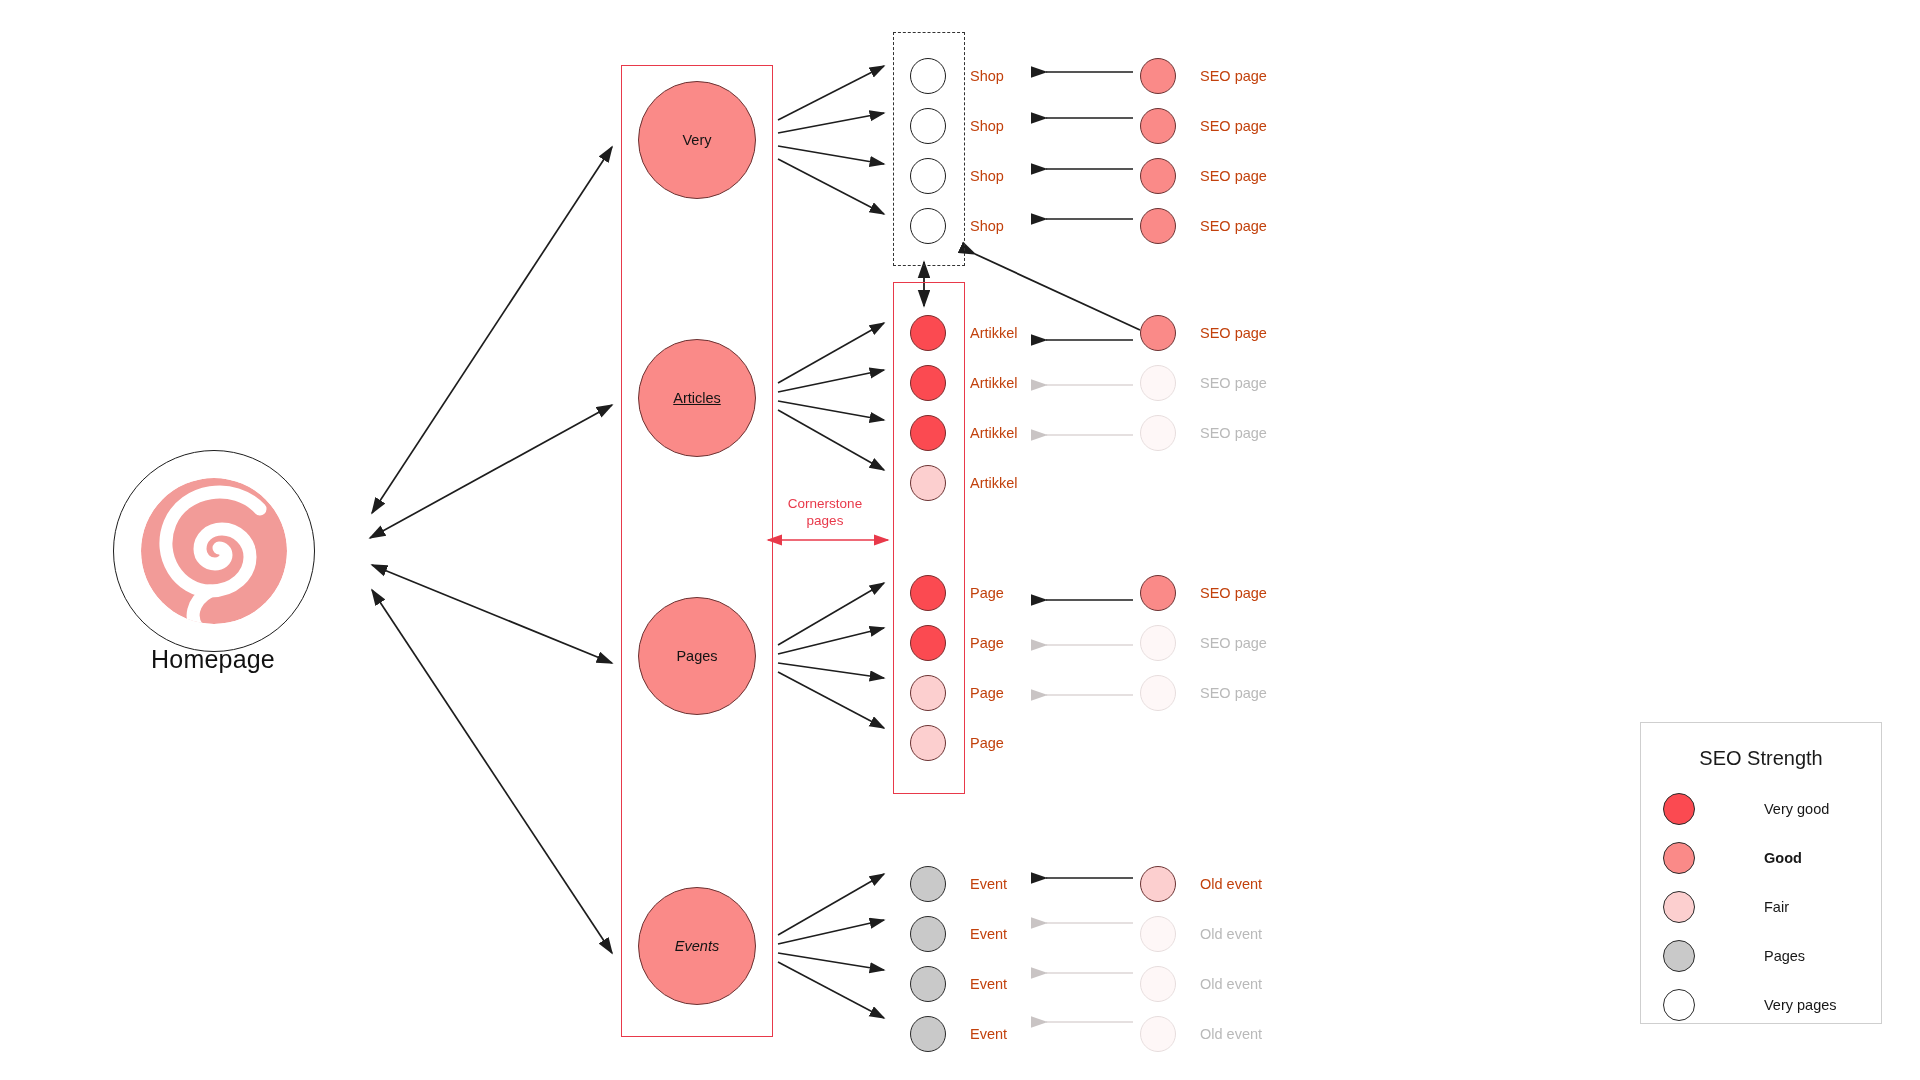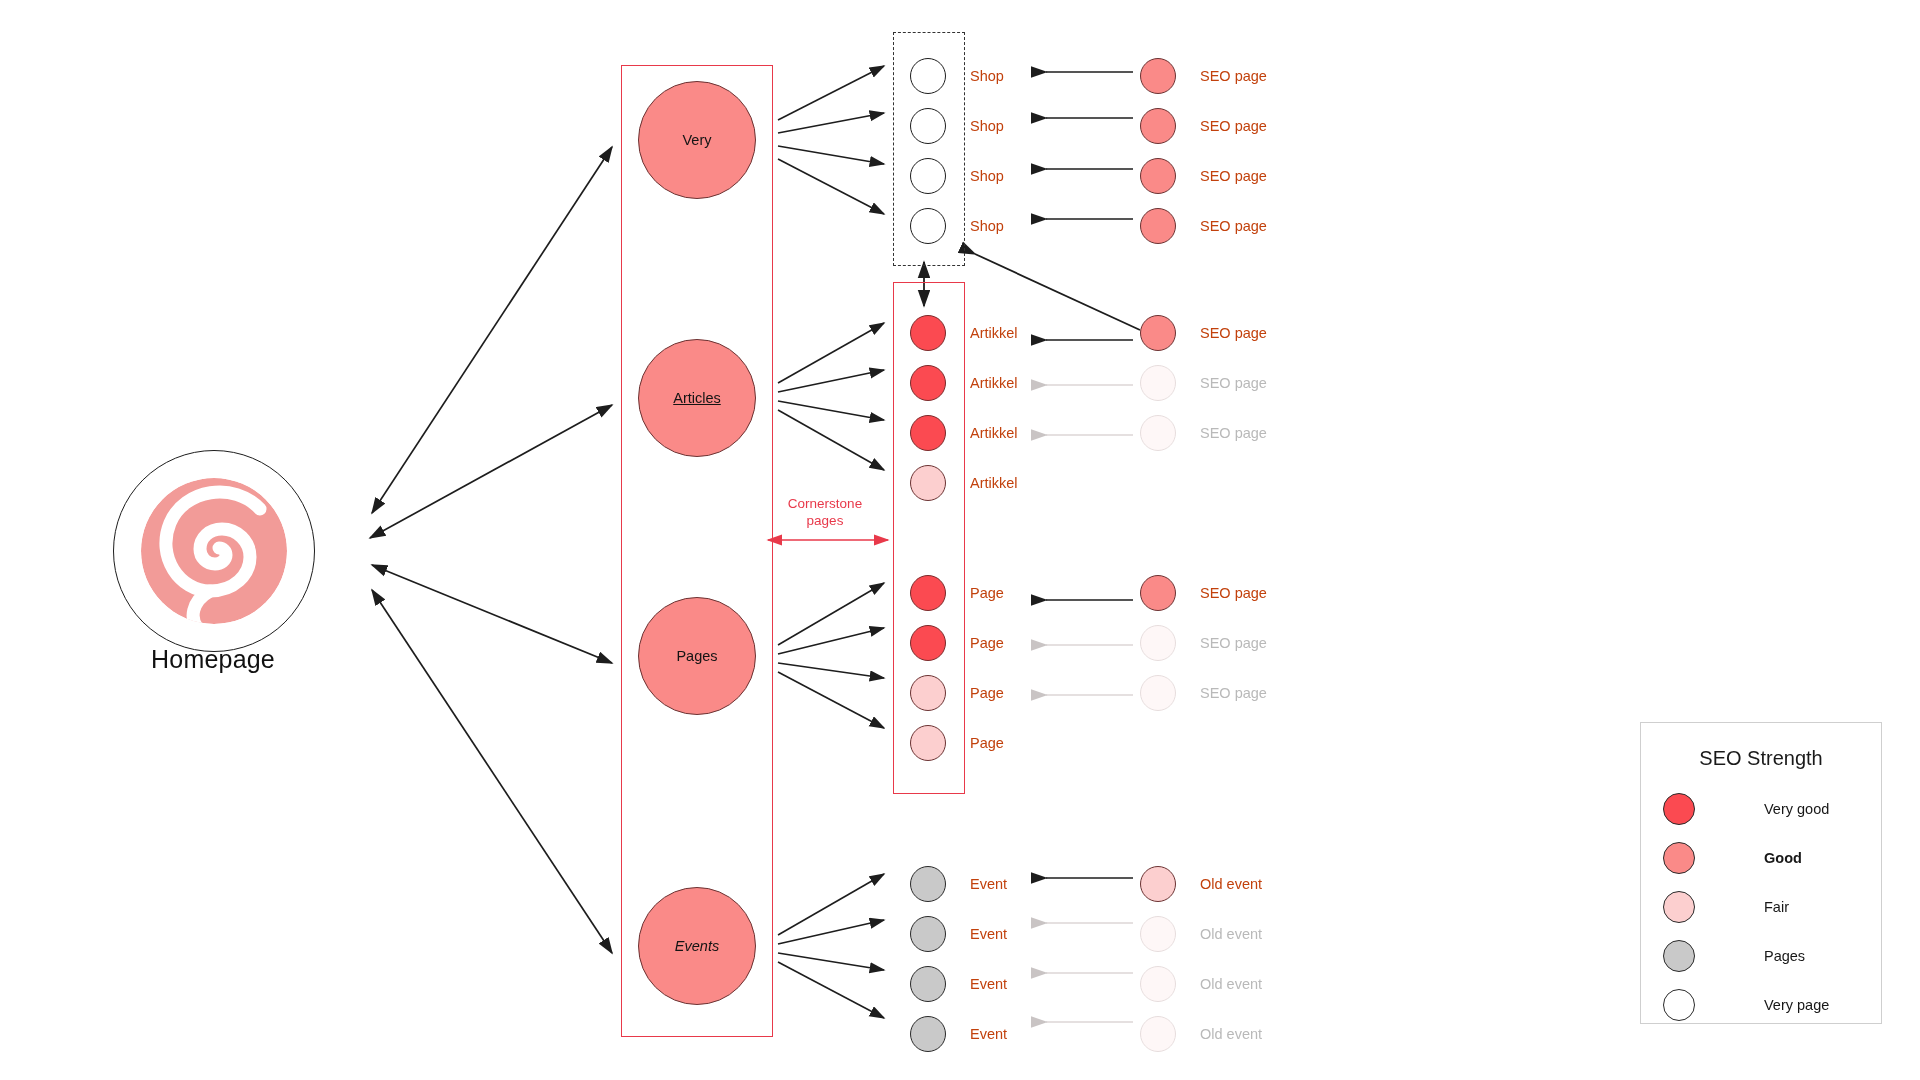--- a/index.html
+++ b/index.html
@@ -254,18 +254,18 @@
         <div class="legend-row" style="top: 168px;">
           <div class="legend-dot c-fair"></div>
           <div class="legend-lbl">Fair</div>
         </div>
         <div class="legend-row" style="top: 217px;">
           <div class="legend-dot c-poor"></div>
           <div class="legend-lbl">Pages</div>
         </div>
         <div class="legend-row" style="top: 266px;">
           <div class="legend-dot c-verypoor"></div>
-          <div class="legend-lbl">Very page</div>
+          <div class="legend-lbl">Very pages</div>
         </div>
       </div>
   </div>
 
 </div>
 
 </body></html>

